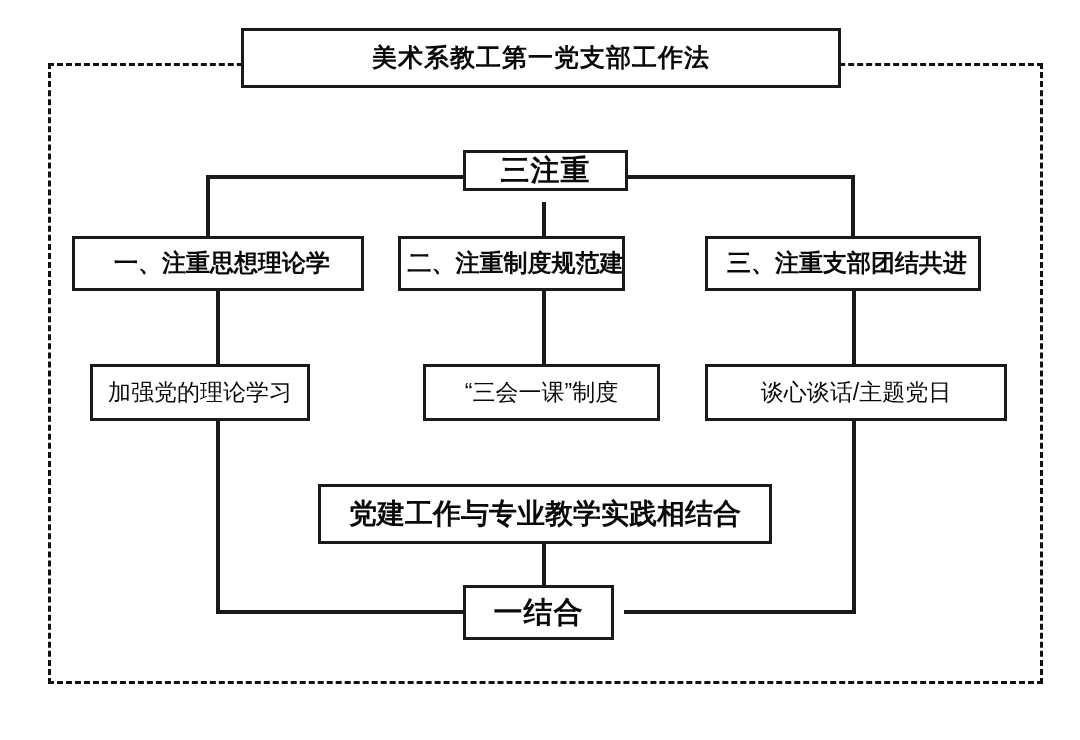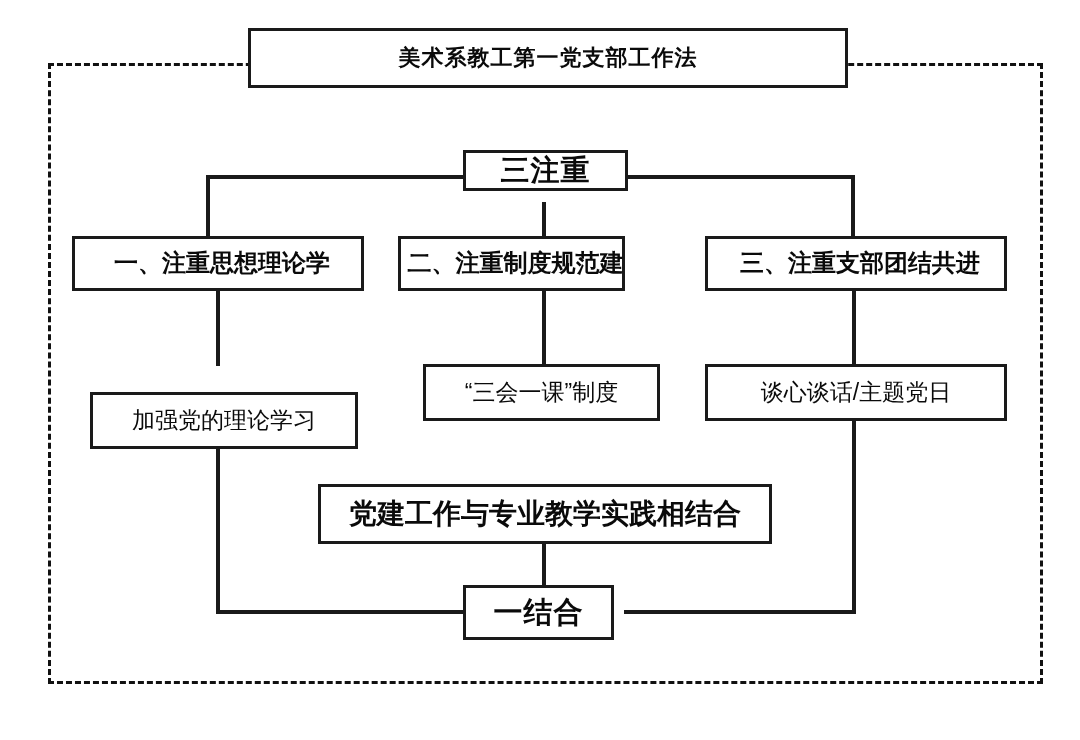--- a/index.html
+++ b/index.html
@@ -42,26 +42,26 @@
     z-index: 5;
     line-height: 1.1;
   }
   .node span {
     display: block;
     white-space: nowrap;
   }
 
   
   #node-title {
-    left: 248px;
+    left: 241px;
     top: 28px;
     width: 600px;
     height: 60px;
     border-width: 3px;
-    font-size: 22px;
+    font-size: 25px;
     font-weight: bold;
     letter-spacing: 1px;
     text-align: right;
   }
 
   
   #node-three-focus {
     left: 463px;
     top: 150px;
     width: 165px;
@@ -74,30 +74,30 @@
   
   .lvl2 {
     top: 236px;
     height: 55px;
     font-size: 24px;
     font-weight: bold;
     padding-left: 8px;
   }
   #node-focus-1 { left: 72px;  width: 292px; }
   #node-focus-2 { left: 398px; width: 227px; }
-  #node-focus-3 { left: 705px; width: 302px; }
+  #node-focus-3 { left: 705px; width: 276px; }
 
   
   .lvl3 {
     top: 364px;
     height: 57px;
     font-size: 23px;
     font-weight: normal;
   }
-  #node-practice-1 { left: 90px;  width: 268px; margin-top: 28px; }
+  #node-practice-1 { left: 90px;  width: 220px; }
   #node-practice-2 { left: 423px; width: 237px; }
   #node-practice-3 { left: 705px; width: 302px; }
 
   
   #node-combine-detail {
     left: 318px;
     top: 484px;
     width: 454px;
     height: 60px;
     font-size: 28px;

